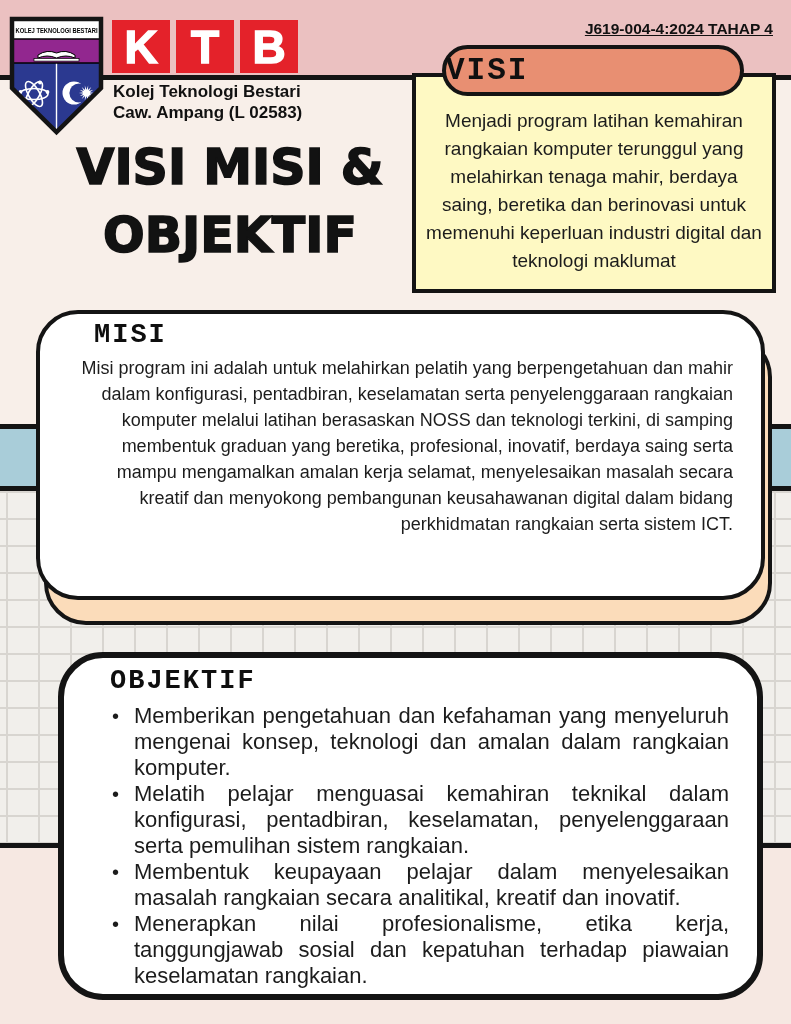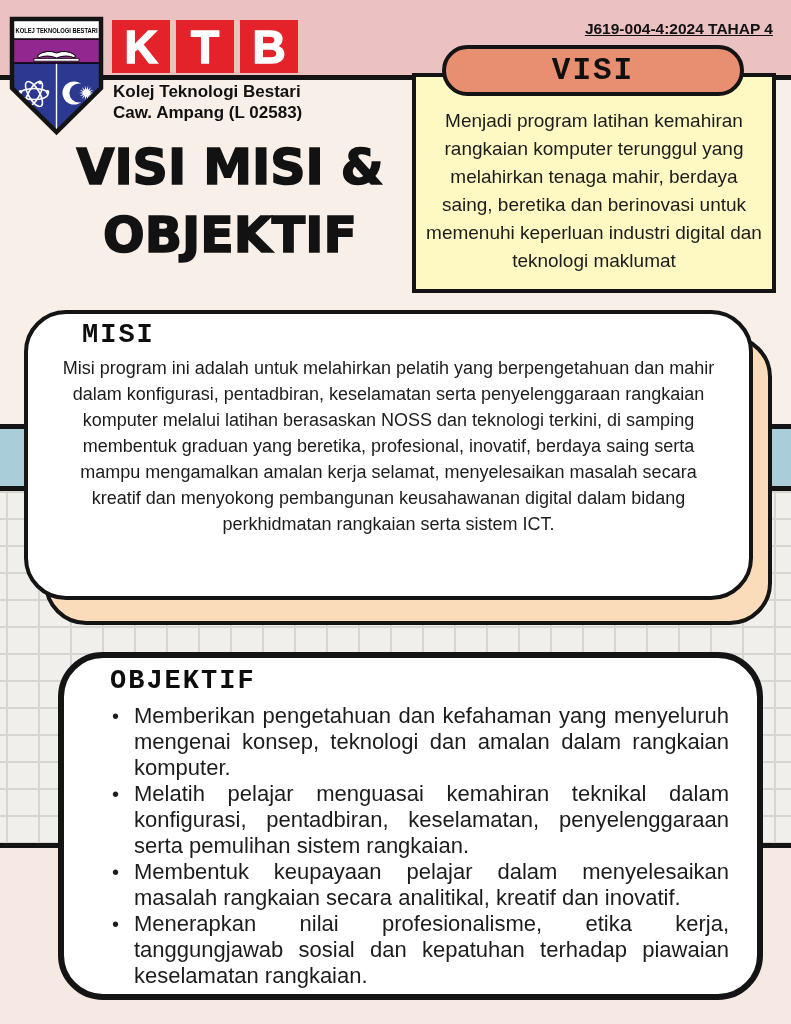--- a/index.html
+++ b/index.html
@@ -32,32 +32,32 @@
   .page-title{position:absolute;left:44px;top:134px;width:372px;text-align:center;z-index:4;
     font-family:"DejaVu Sans","Liberation Sans",sans-serif;font-weight:bold;font-size:49px;line-height:68px;
     color:#121212;-webkit-text-stroke:1.6px #121212;letter-spacing:0;}
 
   
   .visi-card{position:absolute;left:412px;top:73px;width:364px;height:220px;box-sizing:border-box;
     background:#fef9c3;border:4px solid #141414;z-index:3;}
   .visi-body{margin:30px 10px 0;text-align:center;font-size:19px;line-height:28px;color:#1c1c1c;}
   .visi-pill{position:absolute;left:442px;top:45px;width:302px;height:51px;box-sizing:border-box;
     background:#e88f72;border:4px solid #141414;border-radius:27px;z-index:6;
-    display:flex;align-items:center;justify-content:center;}
+    display:flex;align-items:center;}
   .visi-pill span{font-family:"Liberation Mono",monospace;font-weight:bold;font-size:31px;letter-spacing:2px;color:#101010;}
 
   
   .misi-shadow{position:absolute;left:44px;top:335px;width:728px;height:290px;box-sizing:border-box;
     background:#fbdcba;border:4px solid #141414;border-radius:42px;z-index:2;}
-  .misi-card{position:absolute;left:24px;top:310px;width:729px;height:290px;box-sizing:border-box;
+  .misi-card{position:absolute;left:36px;top:310px;width:729px;height:290px;box-sizing:border-box;
     background:#fff;border:4px solid #141414;border-radius:42px;z-index:3;padding:6px 28px 0;}
   .misi-heading,.obj-heading{font-family:"Liberation Mono",monospace;font-weight:bold;font-size:27px;
     letter-spacing:2px;color:#0e0e0e;}
   .misi-heading{margin-left:26px;}
-  .misi-body{margin-top:5px;text-align:center;font-size:18px;line-height:26px;color:#1c1c1c;}
+  .misi-body{margin-top:5px;text-align:right;font-size:18px;line-height:26px;color:#1c1c1c;}
 
   
   .obj-card{position:absolute;left:58px;top:652px;width:705px;height:348px;box-sizing:border-box;
     background:#fff;border:6px solid #141414;border-radius:45px;z-index:3;padding:8px 22px 0 46px;}
   .obj-list{list-style:none;margin:7px 0 0;padding:0 6px 0 0;}
   .obj-list li{position:relative;padding-left:24px;font-size:22px;line-height:26px;
     text-align:justify;color:#1c1c1c;}
   .obj-list li::before{content:"\2022";position:absolute;left:2px;top:0;font-size:20px;color:#1c1c1c;}
 </style>
 </head>

